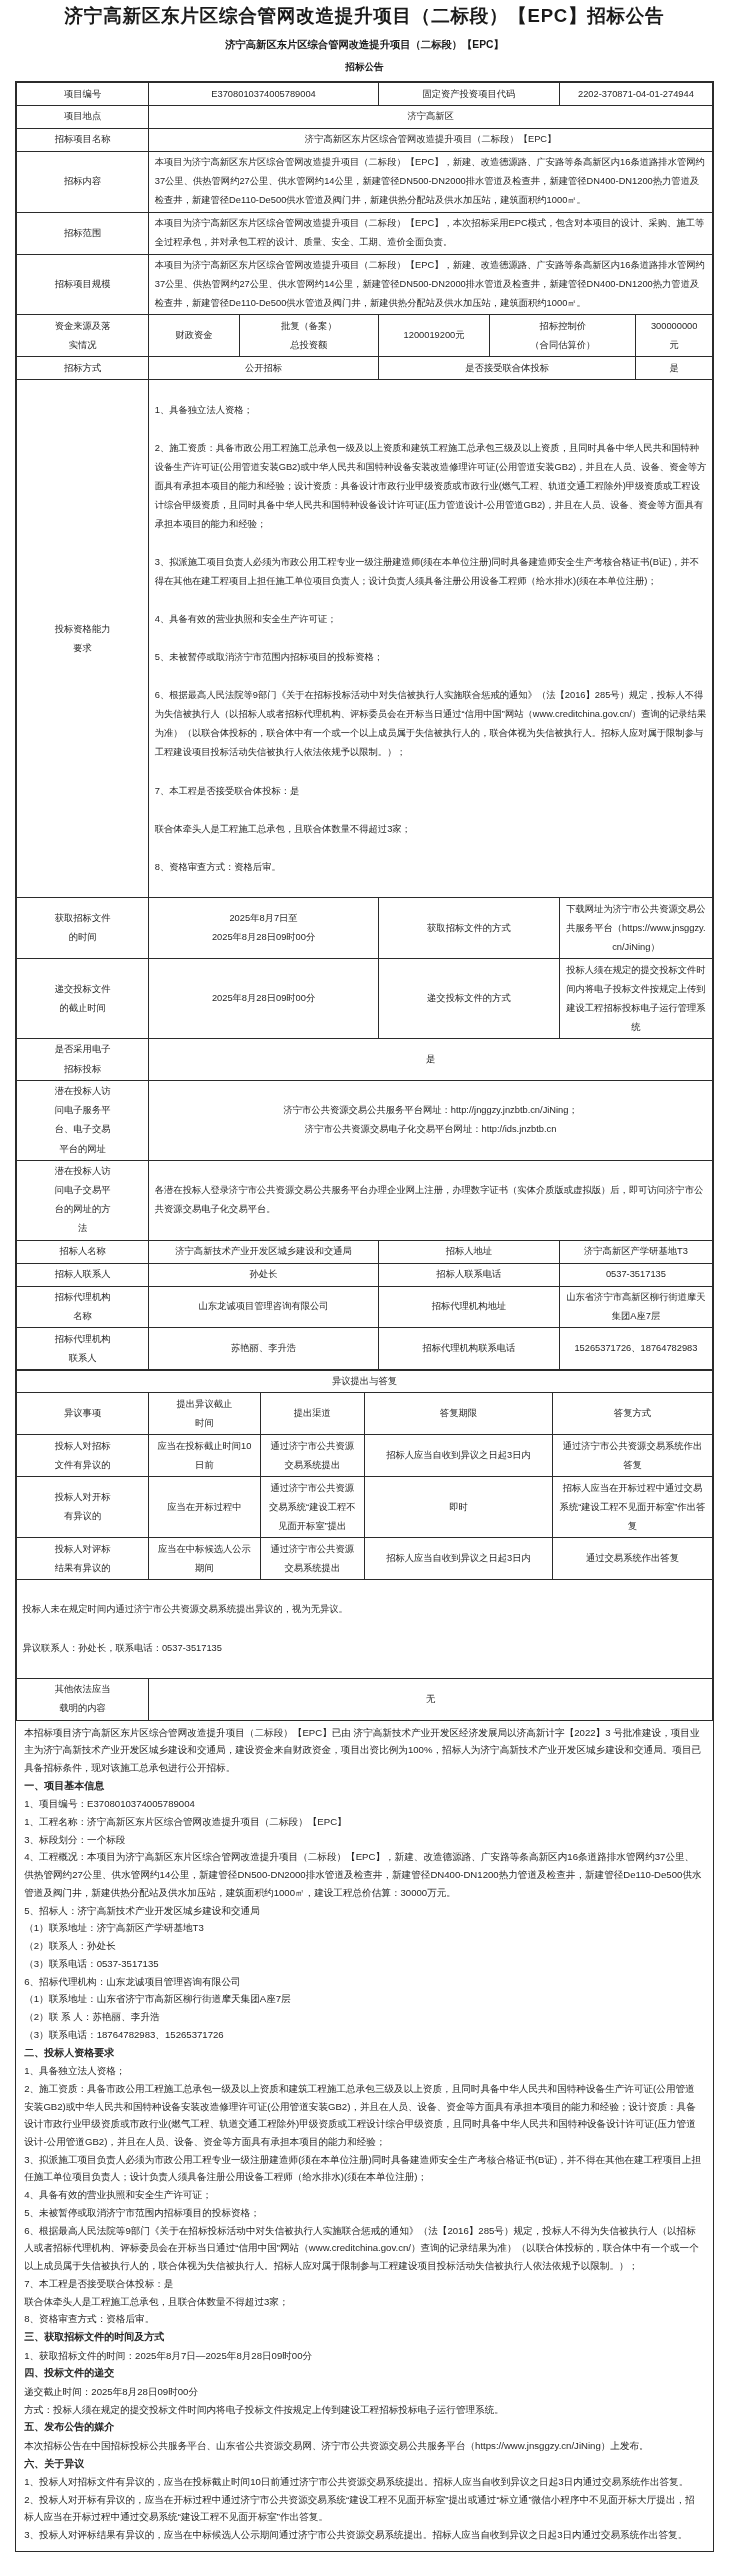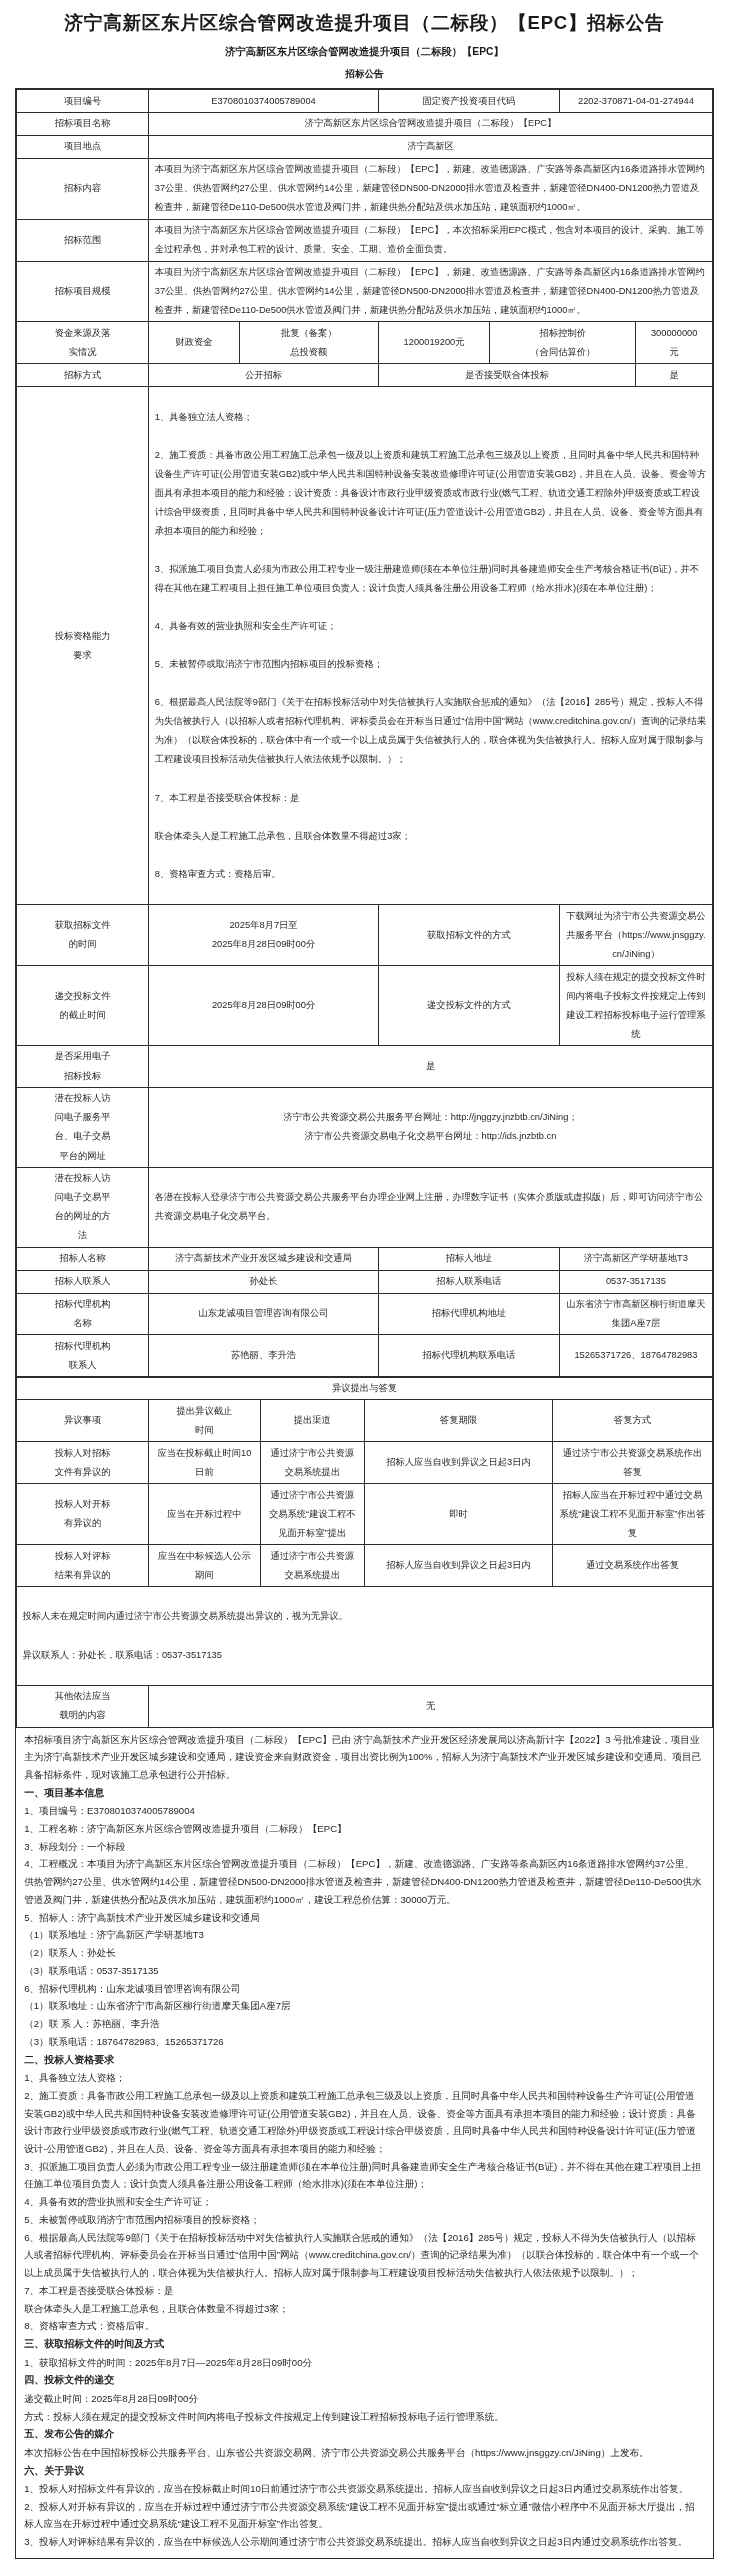--- a/index.html
+++ b/index.html
@@ -3,21 +3,21 @@
 <meta charset="utf-8">
 <style>
   * { box-sizing: border-box; }
   html,body { margin:0; padding:0; background:#ffffff; }
   body {
     width:729px;
     font-family:"Liberation Sans","DejaVu Sans",sans-serif;
     color:#262626;
   }
   .page { position:relative; width:729px; min-height:2576px; background:#fff; }
-  .header { text-align:center; padding-top:11px; }
+  .header { text-align:center; padding-top:4px; }
   .title {
     font-size:18.6px; font-weight:bold; color:#1a1a1a;
     margin:0 6.9px 9.6px 6.9px; line-height:1.3; letter-spacing:0.7px;
   }
   .subtitle { font-size:10.3px; font-weight:bold; color:#1a1a1a; margin-bottom:9.6px; }
   .notice-label { font-size:9.6px; font-weight:bold; color:#1a1a1a; margin-bottom:6.9px; }
   .doc { margin:0 15px 0 15px; border:0.7px solid #2b2b2b; background:#fff; }
   table { width:100%; border-collapse:collapse; table-layout:fixed; }
   td {
     border:0.7px solid #2b2b2b;
@@ -64,26 +64,26 @@
           <col style="width:11%">
       </colgroup>
       <tbody>
           <tr>
         <td>项目编号</td>
         <td colspan="2">E3708010374005789004</td>
         <td colspan="2">固定资产投资项目代码</td>
         <td colspan="2">2202-370871-04-01-274944</td>
       </tr>
       <tr>
+        <td>项目地点</td>
+        <td colspan="6">济宁高新区</td>
+      </tr>
+      <tr>
         <td>招标项目名称</td>
         <td colspan="6">济宁高新区东片区综合管网改造提升项目（二标段）【EPC】</td>
-      </tr>
-      <tr>
-        <td>项目地点</td>
-        <td colspan="6">济宁高新区</td>
       </tr>
       <tr>
         <td>招标内容</td>
         <td colspan="6" class="l">本项目为济宁高新区东片区综合管网改造提升项目（二标段）【EPC】，新建、改造德源路、广安路等条高新区内16条道路排水管网约37公里、供热管网约27公里、供水管网约14公里，新建管径DN500-DN2000排水管道及检查井，新建管径DN400-DN1200热力管道及检查井，新建管径De110-De500供水管道及阀门井，新建供热分配站及供水加压站，建筑面积约1000㎡。</td>
       </tr>
       <tr>
         <td>招标范围</td>
         <td colspan="6" class="l">本项目为济宁高新区东片区综合管网改造提升项目（二标段）【EPC】，本次招标采用EPC模式，包含对本项目的设计、采购、施工等全过程承包，并对承包工程的设计、质量、安全、工期、造价全面负责。</td>
       </tr>
       <tr>

